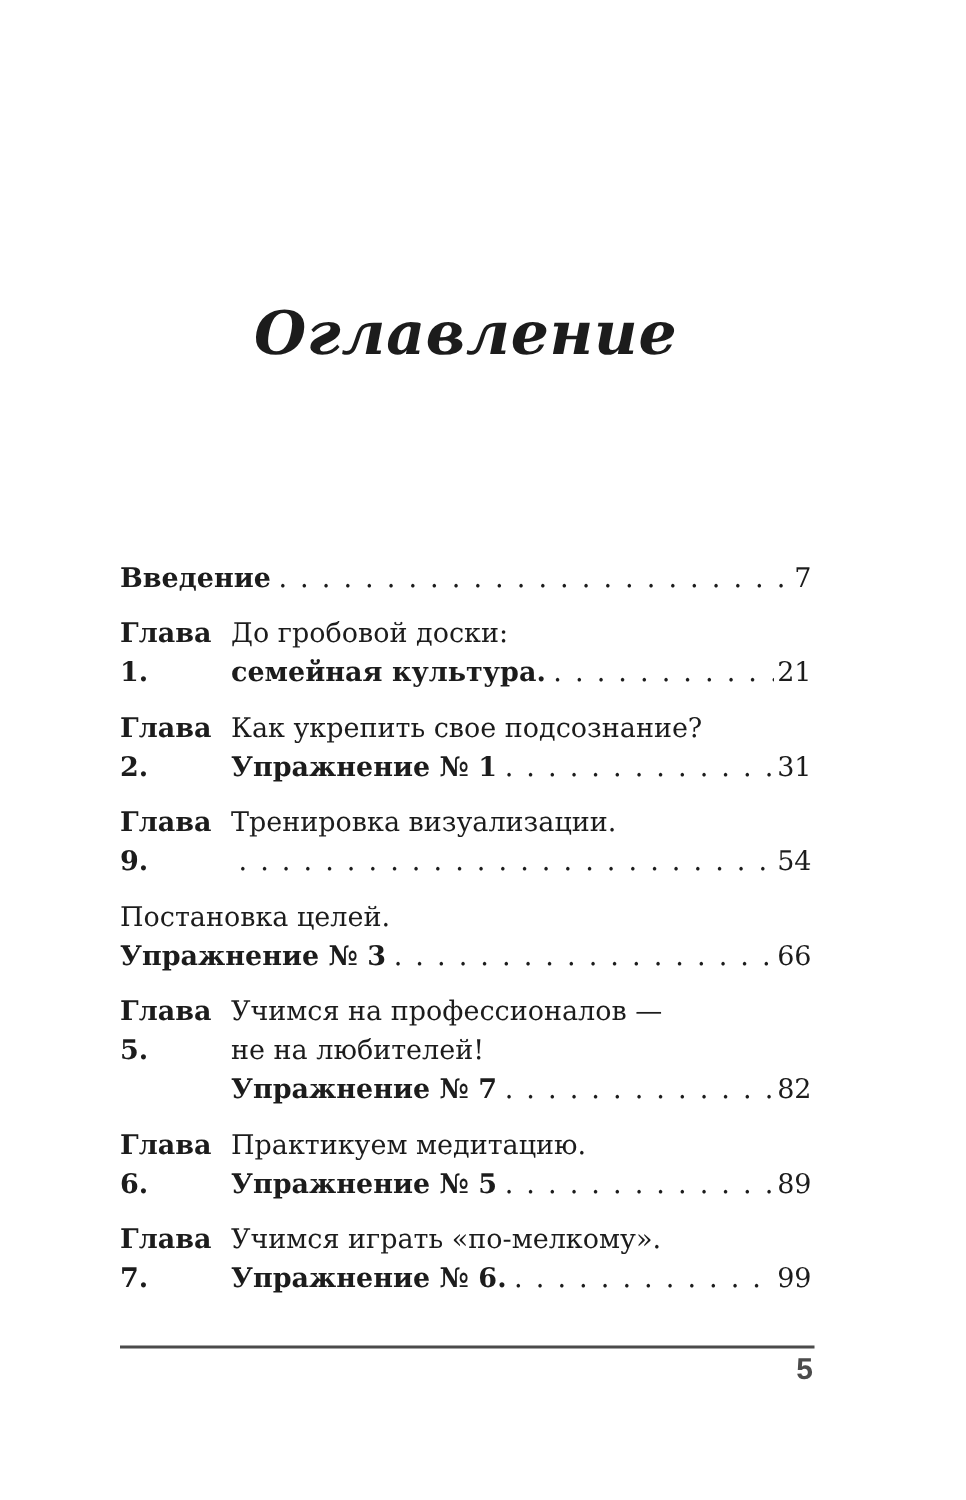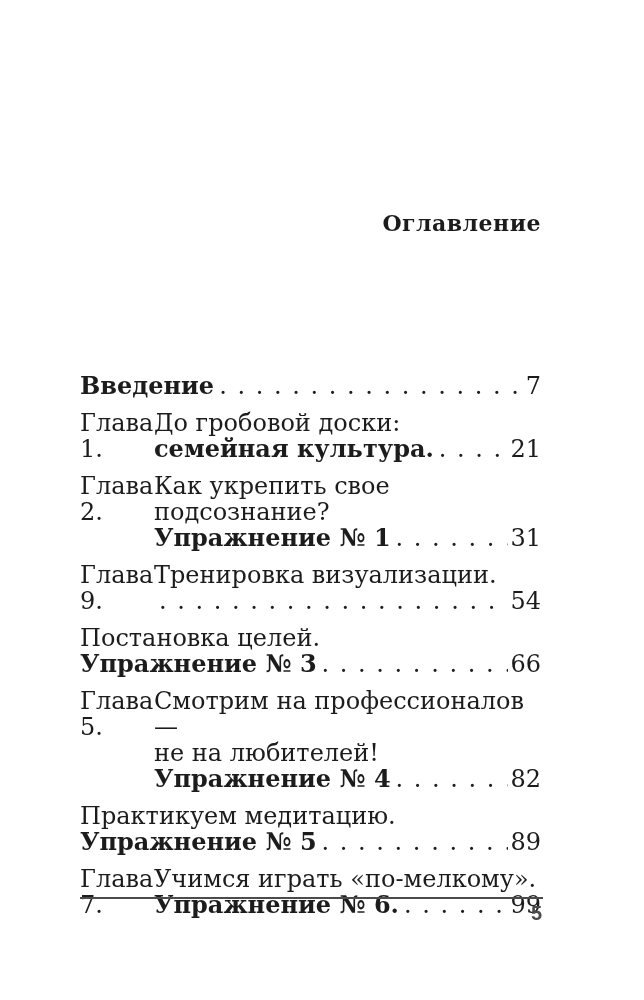--- a/index.html
+++ b/index.html
@@ -14,35 +14,36 @@
     font-family: "DejaVu Serif", serif;
     color: var(--text);
   }
   .page {
     position: relative;
     width: 644px; height: 1000px;
     padding: 205px 103px 0 80px;
     overflow: hidden;
   }
   .title {
-    font-size: 22px;
+    font-size: 40px;
     font-weight: bold;
     line-height: 36px;
-    text-align: right;
+    text-align: center;
     letter-spacing: 0.5px;
+    font-style: italic;
   }
   .toc { margin-top: 132px; }
   .entry {
     display: flex;
-    font-size: 24px;
+    font-size: 18px;
     line-height: 26px;
     margin-bottom: 11px;
   }
   .entry .label {
-    font-weight: normal;
+    font-weight: bold;
     width: 74px;
     flex: none;
   }
   .entry .content { flex: 1; min-width: 0; }
   .leaderline { display: flex; align-items: baseline; }
   .ltext { white-space: nowrap; font-weight: bold; }
   .ltext.bold { font-weight: bold; }
   .dots {
     flex: 1; min-width: 0;
     overflow: hidden;
@@ -121,30 +122,31 @@
           <div class="leaderline">
         <span class="ltext">Упражнение № 3</span>
         <span class="dots">. . . . . . . . . . . . . . . . . . . . . . . . . . . . . . . . . . . . . . . . . . . . . . . . . . . . . . . . . . . . . . . . . . . . . . . . . . . . . . . . </span>
         <span class="pg">66</span>
       </div>
     </div>
   </div>
       <div class="entry">
     <div class="label">Глава 5.</div>
     <div class="content">
-      <div class="tline">Смотрим на профессионалов —</div>
+      <div class="tline">Учимся на профессионалов —</div>
           <div class="tline">не на любителей!</div>
           <div class="leaderline">
-        <span class="ltext">Упражнение № 4</span>
+        <span class="ltext">Упражнение № 7</span>
         <span class="dots">. . . . . . . . . . . . . . . . . . . . . . . . . . . . . . . . . . . . . . . . . . . . . . . . . . . . . . . . . . . . . . . . . . . . . . . . . . . . . . . . </span>
         <span class="pg">82</span>
       </div>
     </div>
   </div>
       <div class="entry">
+    <div class="label">Глава 6.</div>
     <div class="content">
       <div class="tline">Практикуем медитацию.</div>
           <div class="leaderline">
         <span class="ltext">Упражнение № 5</span>
         <span class="dots">. . . . . . . . . . . . . . . . . . . . . . . . . . . . . . . . . . . . . . . . . . . . . . . . . . . . . . . . . . . . . . . . . . . . . . . . . . . . . . . . </span>
         <span class="pg">89</span>
       </div>
     </div>
   </div>
       <div class="entry">

